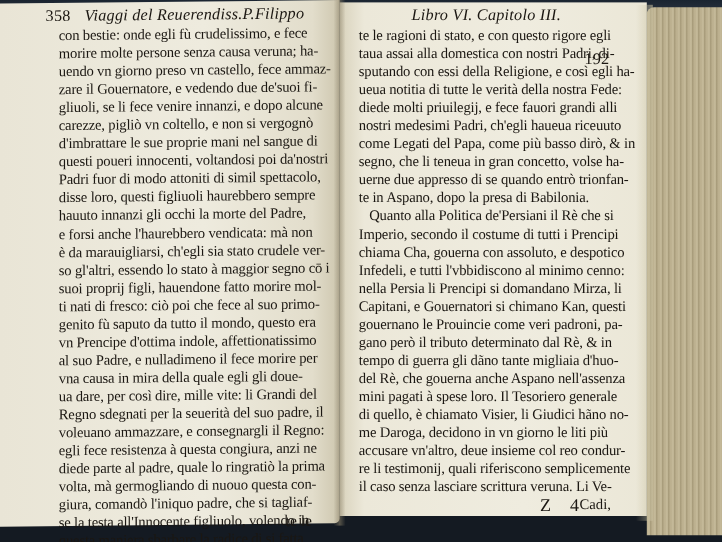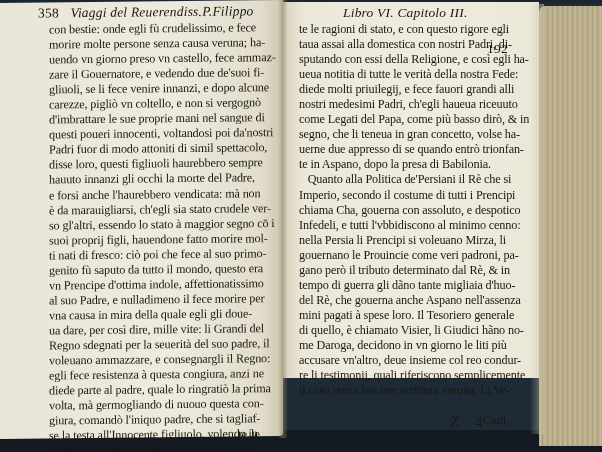--- a/index.html
+++ b/index.html
@@ -20,21 +20,21 @@
       position: absolute; box-sizing: border-box; color: #1b1712;
     }
     .page-left {
       left: 0; top: 0; width: 283px; height: 436px;
       background: linear-gradient(90deg, #e9e5d6 0%, #eeebde 60%, #e2ddcb 92%, #cdc6ae 100%);
       border-bottom-right-radius: 4px;
       transform: skewY(-0.6deg);
       transform-origin: top right;
     }
     .page-right {
-      left: 283px; top: 2px; width: 256px; height: 376px;
+      left: 283px; top: 2px; width: 256px; height: 428px;
       background: linear-gradient(90deg, #d8d2bc 0%, #ece8d9 8%, #efecdf 60%, #ebe7d7 100%);
     }
     .fore-edge {
       position: absolute; left: 539px; top: 6px; width: 63px; height: 440px;
       background: repeating-linear-gradient(90deg, #b9ad8c 0px, #c8bd9d 2px, #a89c7b 3px, #bfb392 5px);
       border-top-left-radius: 6px;
     }
     .fore-edge-shade {
       position: absolute; left: 530px; top: 4px; width: 14px; height: 430px;
       background: linear-gradient(90deg, rgba(236,232,217,0) 0%, rgba(200,192,160,0.6) 100%);
@@ -123,21 +123,22 @@
     <span class="text-line">diede molti priuilegij, e fece fauori grandi alli</span>
     <span class="text-line">nostri medesimi Padri, ch'egli haueua riceuuto</span>
     <span class="text-line">come Legati del Papa, come più basso dirò, &amp; in</span>
     <span class="text-line">segno, che li teneua in gran concetto, volse ha-</span>
     <span class="text-line">uerne due appresso di se quando entrò trionfan-</span>
     <span class="text-line">te in Aspano, dopo la presa di Babilonia.</span>
     <span class="text-line" style="white-space:pre;">   Quanto alla Politica de'Persiani il Rè che si</span>
     <span class="text-line">Imperio, secondo il costume di tutti i Prencipi</span>
     <span class="text-line">chiama Cha, gouerna con assoluto, e despotico</span>
     <span class="text-line">Infedeli, e tutti l'vbbidiscono al minimo cenno:</span>
-    <span class="text-line">nella Persia li Prencipi si voleuano Mirza, li</span>
+    <span class="text-line">nella Persia li Prencipi si domandano Mirza, li</span>
+    <span class="text-line">Capitani, e Gouernatori si chimano Kan, questi</span>
     <span class="text-line">gouernano le Prouincie come veri padroni, pa-</span>
     <span class="text-line">gano però il tributo determinato dal Rè, &amp; in</span>
     <span class="text-line">tempo di guerra gli dãno tante migliaia d'huo-</span>
     <span class="text-line">del Rè, che gouerna anche Aspano nell'assenza</span>
     <span class="text-line">mini pagati à spese loro. Il Tesoriero generale</span>
     <span class="text-line">di quello, è chiamato Visier, li Giudici hãno no-</span>
     <span class="text-line">me Daroga, decidono in vn giorno le liti più</span>
     <span class="text-line">accusare vn'altro, deue insieme col reo condur-</span>
     <span class="text-line">re li testimonij, quali riferiscono semplicemente</span>
     <span class="text-line">il caso senza lasciare scrittura veruna. Li Ve-</span>

